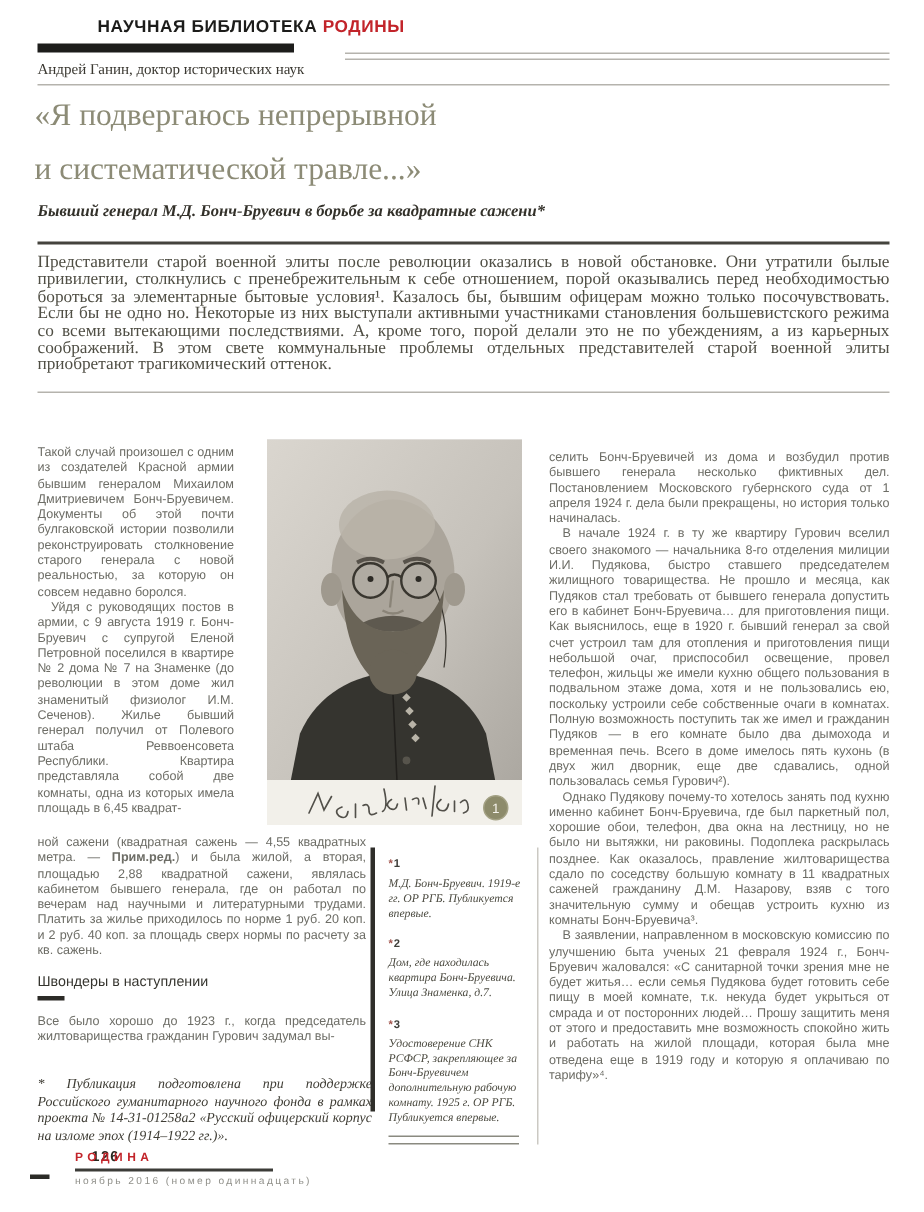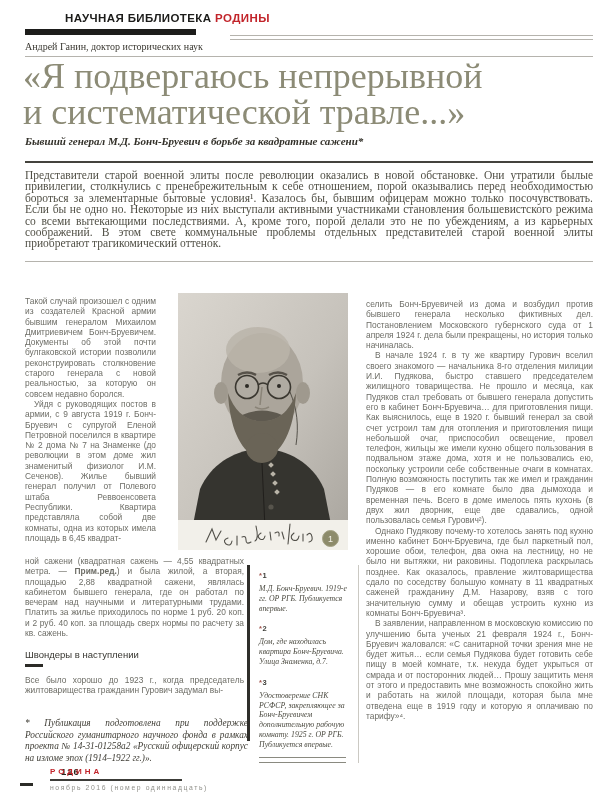--- a/index.html
+++ b/index.html
@@ -12,21 +12,21 @@
   .kicker .red{color:#c2242a;}
   .black-bar{left:25px;top:29px;width:171px;height:6px;background:#1d1d1b;}
   .hline{background:#b5b3ad;height:1px;}
   .dline1{left:230px;top:35px;width:363px;}
   .dline2{left:230px;top:39px;width:363px;}
   .author{left:25px;top:41px;font-family:"Liberation Serif",serif;font-size:10px;color:#3a3831;text-align:right;}
   .rule-light-top{left:25px;top:56px;width:568px;}
 
   
   .title{left:23px;top:58px;width:580px;font-family:"Liberation Serif",serif;
-         font-size:36px;line-height:36px;color:#8c8b76;}
+         font-size:21px;line-height:36px;color:#8c8b76;}
   .subtitle{left:25px;top:135px;width:568px;font-family:"Liberation Serif",serif;
             font-size:11px;font-weight:bold;font-style:italic;color:#33312a;}
   .rule-dark{left:25px;top:161px;width:568px;height:2px;background:#44433d;}
 
   
   .lead{left:25px;top:170px;width:568px;height:88px;overflow:hidden;
         font-family:"Liberation Serif",serif;font-size:11.5px;line-height:11.4px;
         text-align:justify;color:#504f45;}
   .rule-light-mid{left:25px;top:261px;width:568px;}
 

